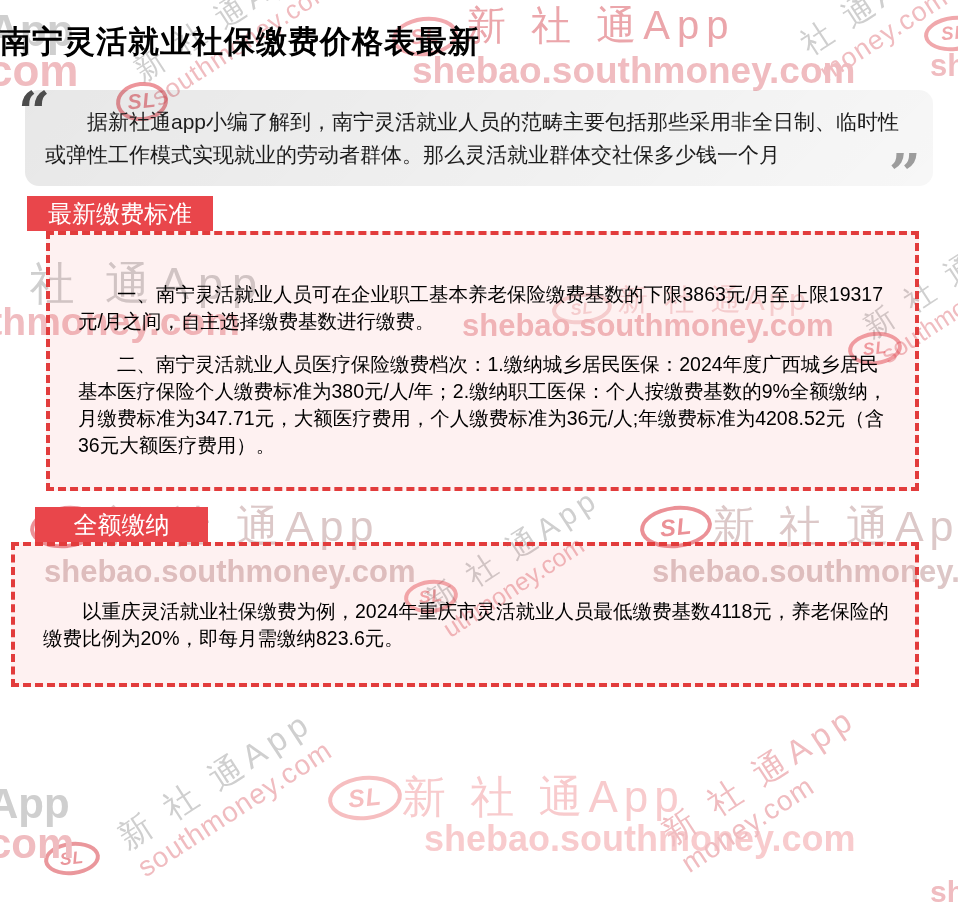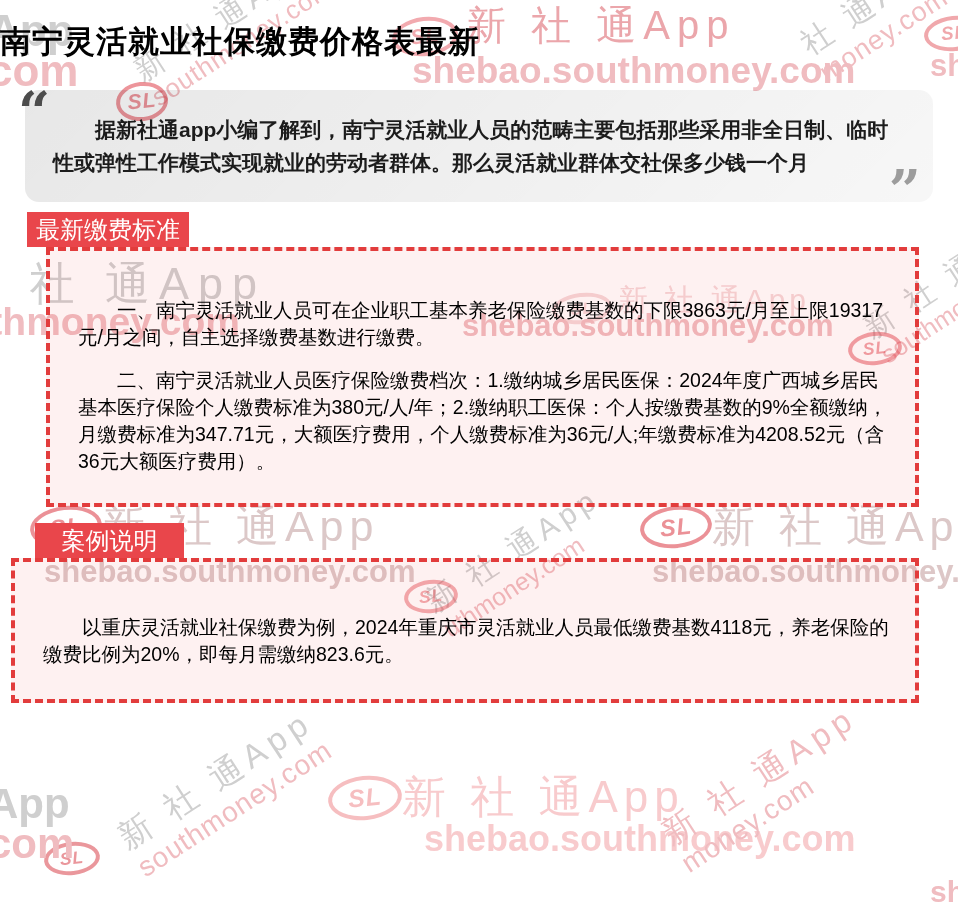--- a/index.html
+++ b/index.html
@@ -67,31 +67,31 @@
   .title{
     margin:22px 0 0;text-align:left;font-size:31px;font-weight:bold;color:#000;
     line-height:40px;letter-spacing:1px;
   }
   .intro{
     position:relative;margin:28px 25px 0;border-radius:14px;
     background:linear-gradient(135deg,rgba(0,0,0,.095),rgba(0,0,0,.03));
     padding:11px 16px;
   }
   .intro p{
-    margin:12px;font-size:21px;line-height:33px;color:#1c1c1c;text-indent:2em;font-weight:bold;
+    margin:4px;font-size:21px;line-height:33px;color:#1c1c1c;text-indent:2em;
   }
   .q{
     position:absolute;font-family:"DejaVu Serif",serif;font-weight:bold;font-size:56px;
     line-height:1;height:34px;overflow:hidden;
   }
   .q-open{left:-7px;top:-6px;color:#4c4c4c;}
   .q-close{right:12px;bottom:6px;color:#9c9c9c;}
   .sec-label{
     position:relative;z-index:2;display:inline-block;background:#e9464b;color:#fff;
-    font-size:24px;line-height:27px;padding:4px 0;text-align:center;
+    font-size:24px;line-height:27px;padding:4px 12px;text-align:center;
   }
   .sec-label-1{margin:10px 0 0 27px;min-width:162px;}
   .sec-label-2{margin:16px 0 0 35px;min-width:149px;}
   .dash-box{
     position:relative;margin:0 39px 0 46px;border:4px dashed #e23c3c;
     background:rgba(238,66,72,.075);
   }
   .box-1{padding:46px 26px 28px 28px;}
   .box-2{padding:52px 26px 31px 28px;margin-left:11px;}
   .dash-box p{
@@ -199,20 +199,20 @@
 
     <div>
       <div class="sec-label sec-label-1">最新缴费标准</div>
     </div>
     <div class="dash-box box-1">
       <p>一、南宁灵活就业人员可在企业职工基本养老保险缴费基数的下限3863元/月至上限19317元/月之间，自主选择缴费基数进行缴费。</p>
       <p>二、南宁灵活就业人员医疗保险缴费档次：1.缴纳城乡居民医保：2024年度广西城乡居民基本医疗保险个人缴费标准为380元/人/年；2.缴纳职工医保：个人按缴费基数的9%全额缴纳，月缴费标准为347.71元，大额医疗费用，个人缴费标准为36元/人;年缴费标准为4208.52元（含36元大额医疗费用）。</p>
     </div>
 
     <div>
-      <div class="sec-label sec-label-2">案例说明</div>
+      <div class="sec-label sec-label-2">全额缴纳</div>
     </div>
     <div class="dash-box box-2">
       <p>以重庆灵活就业社保缴费为例，2024年重庆市灵活就业人员最低缴费基数4118元，养老保险的缴费比例为20%，即每月需缴纳823.6元。</p>
     </div>
 
   </div>
 </div>
 
 </body></html>

